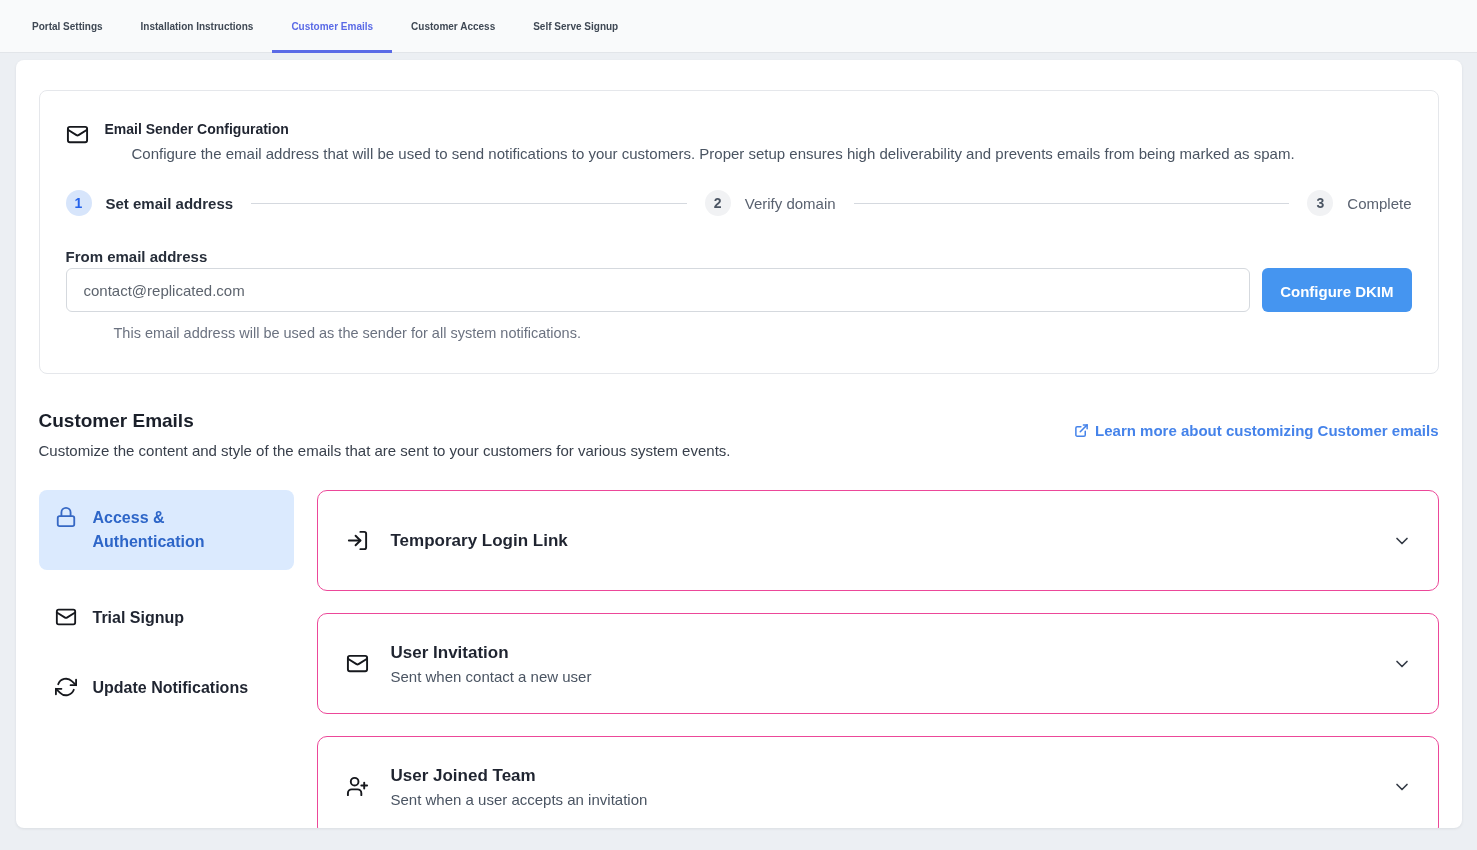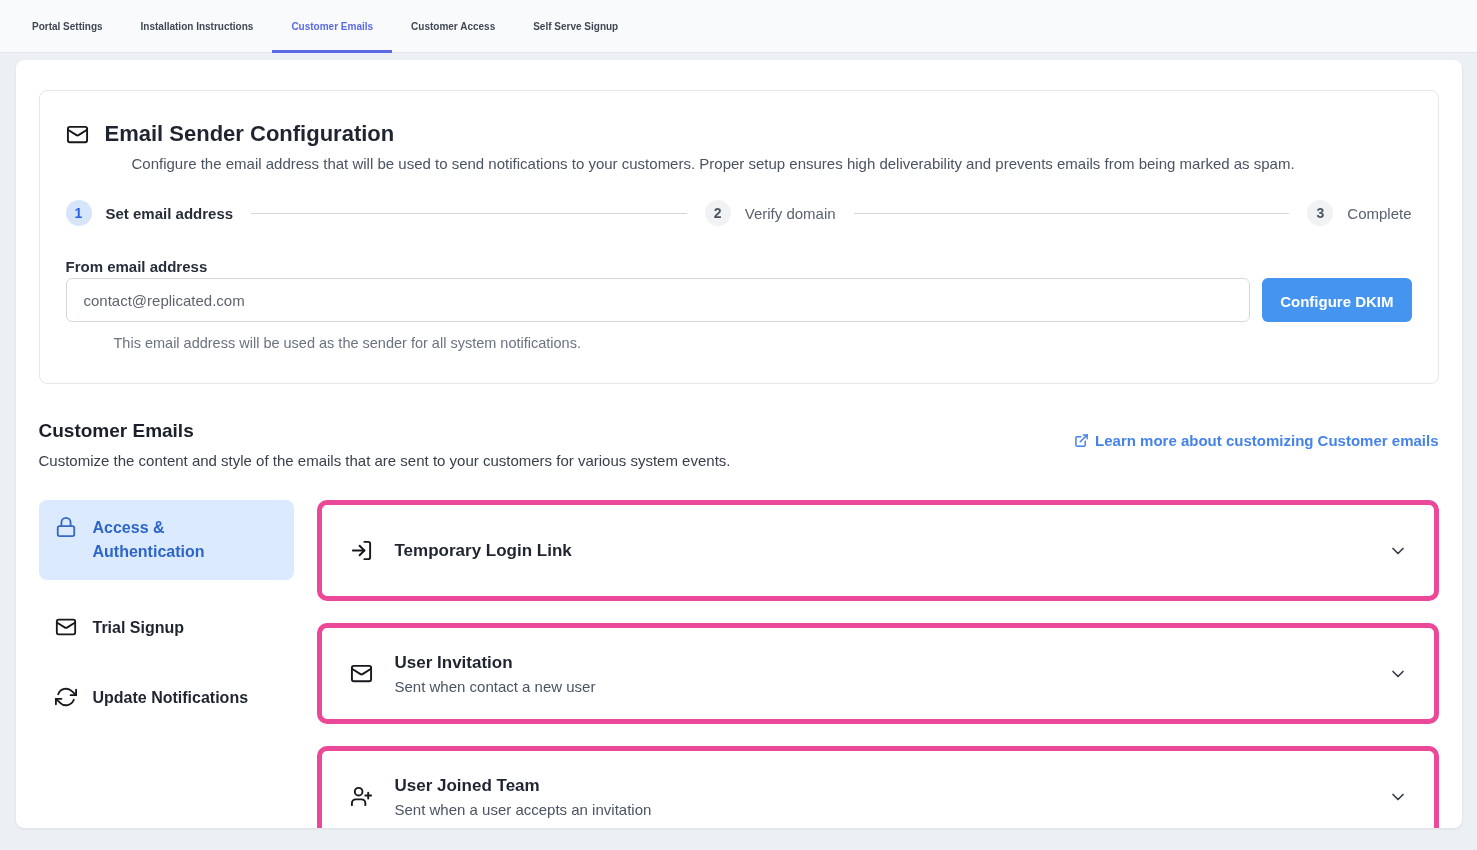--- a/index.html
+++ b/index.html
@@ -54,21 +54,21 @@
 
   
   .sender-card {
     border: 1px solid #e5e7eb;
     border-radius: 8px;
     padding: 30px 26px 32px 26px;
   }
   .sender-head { display: flex; align-items: flex-start; }
   .sender-head .icon-wrap { margin-top: 2px; color: #16181d; }
   .sender-head-text { margin-left: 16px; }
-  .sender-title { font-size: 22px; font-weight: 700; color: #1f2430; }
+  .sender-title { font-size: 14px; font-weight: 700; color: #1f2430; }
   .sender-desc { margin-top: 8px; font-size: 15px; color: #4a5462; margin-left: 27px; }
 
   .stepper {
     display: flex;
     align-items: center;
     margin-top: 28px;
   }
   .step { display: flex; align-items: center; white-space: nowrap; }
   .step-circle {
     width: 26px; height: 26px;
@@ -165,21 +165,21 @@
     color: #2e66c8;
     padding-top: 16px;
     padding-bottom: 16px;
   }
   .side-item.active .icon-wrap { color: #3668c4; }
   .side-label { line-height: 1.5; }
 
   
   .cards { flex: 1; display: flex; flex-direction: column; gap: 22px; }
   .tmpl-card {
-    border: 5px solid #ec4899;
+    border: 1px solid #ec4899;
     border-radius: 10px;
     height: 101px;
     display: flex;
     align-items: center;
     padding: 0 26px 0 28px;
     cursor: pointer;
     background: #fff;
   }
   .tmpl-card .icon-wrap { flex: none; color: #16181d; margin-right: 22px; }
   .tmpl-text { flex: 1; }

